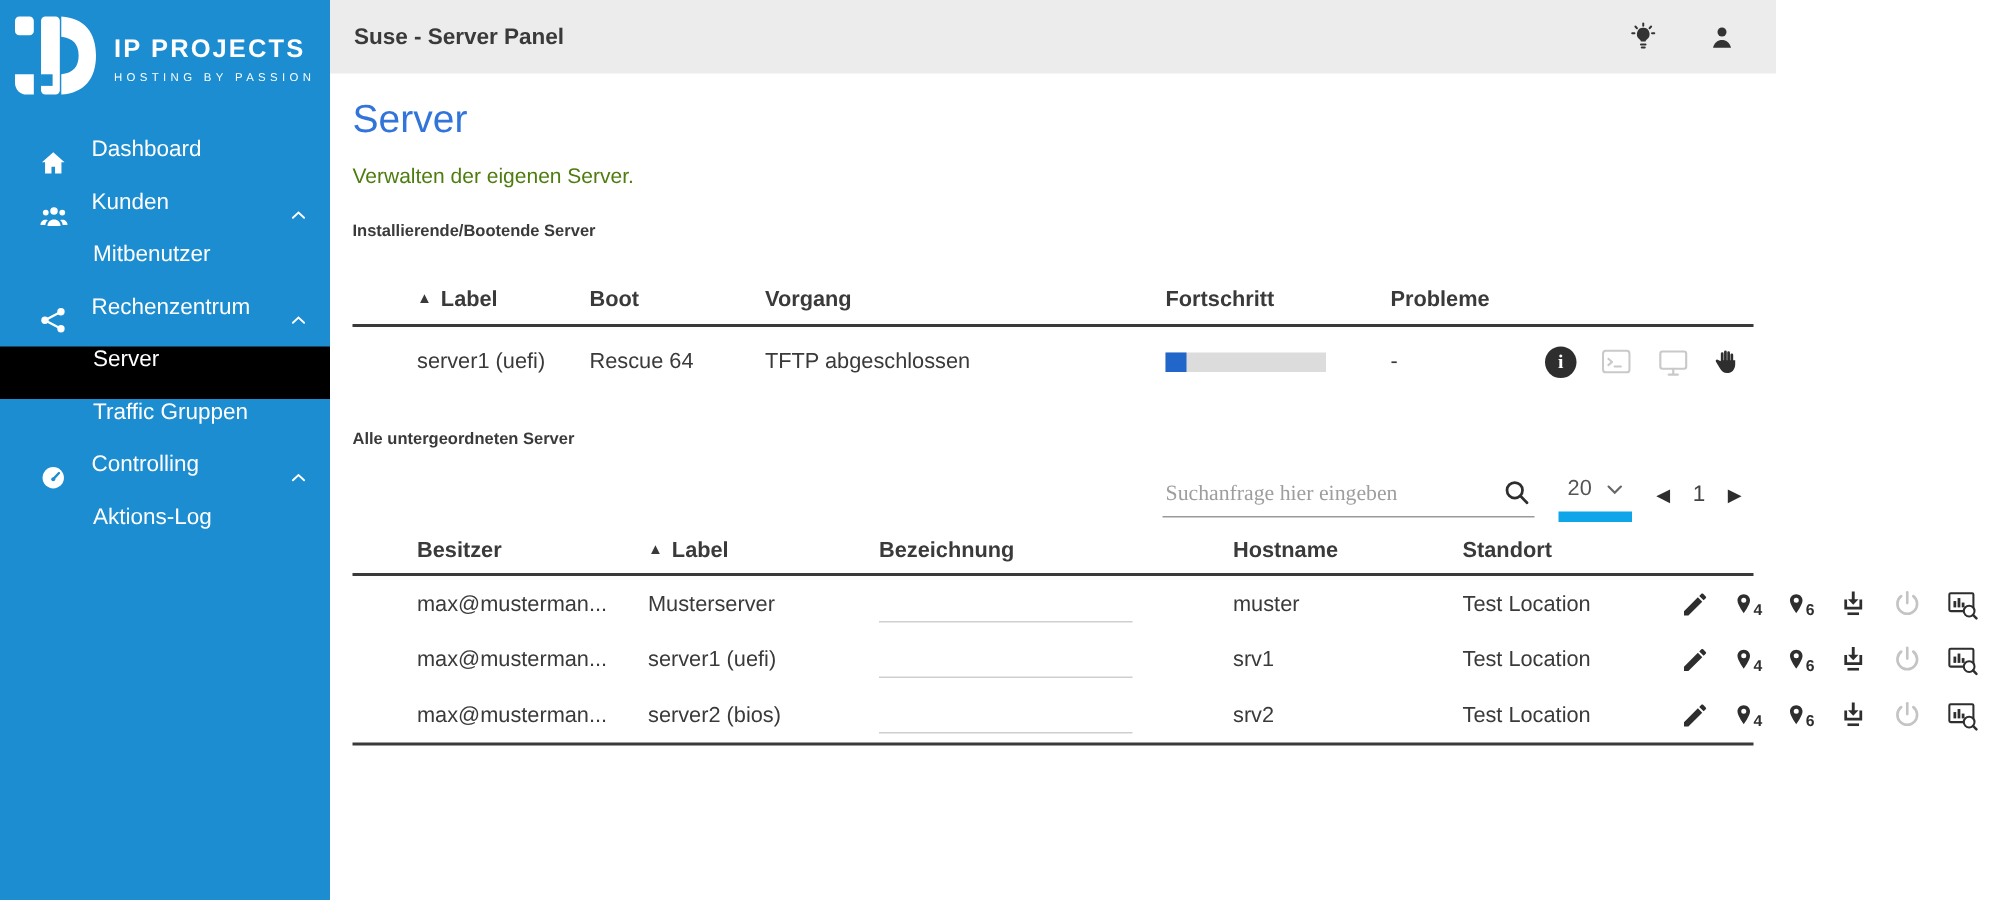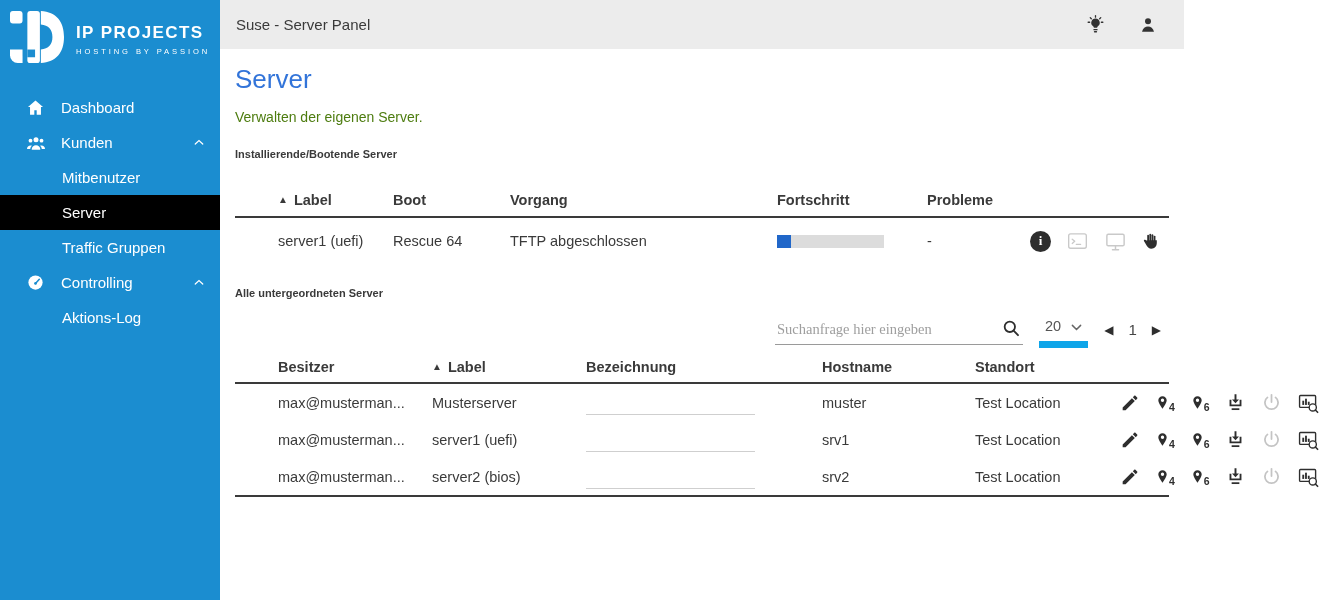--- a/index.html
+++ b/index.html
@@ -6,30 +6,30 @@
     font-family:"Liberation Sans",sans-serif;}
   .app{display:flex;width:1184px;height:600px;}
 
   
   .sidebar{width:220px;flex-shrink:0;background:#1B8DD0;color:#fff;}
   .brand{display:flex;align-items:center;gap:10px;padding:10px 10px 6px 8px;cursor:pointer;}
   .brand-text{display:flex;flex-direction:column;}
   .brand-name{font-size:17px;font-weight:700;letter-spacing:1.4px;white-space:nowrap;}
   .brand-tagline{font-size:7.6px;letter-spacing:2.9px;margin-top:4px;white-space:nowrap;}
   nav{padding-top:16px;}
-  .nav-item{display:flex;align-items:center;height:35px;padding:0 16px 0 26px;font-size:15px;cursor:pointer;}
+  .nav-item{display:flex;height:35px;padding:0 16px 0 26px;font-size:15px;cursor:pointer;}
   .nav-item .nicon{width:22px;margin-right:13px;display:flex;align-items:center;}
   .nav-sub{padding-left:62px;}
   .nav-item.active{background:#000;}
   .chev{margin-left:auto;display:flex;}
 
   
   .main{flex:1;display:flex;flex-direction:column;background:#fff;min-width:0;}
   .topbar{height:49px;background:#ECECEC;display:flex;align-items:center;padding:0 16px;flex-shrink:0;}
-  .topbar-title{font-weight:400;font-size:15px;color:#3a3a3a;}
+  .topbar-title{font-weight:700;font-size:15px;color:#3a3a3a;}
   .topbar-icons{margin-left:auto;display:flex;gap:32px;align-items:center;padding-right:10px;}
   .tb-icon{cursor:pointer;display:flex;}
 
   
   .content{padding:0 15px;}
   h1.page-title{color:#3274D9;font-size:26px;font-weight:400;margin:15px 0 0;}
   .subtitle{color:#4d7c0f;font-size:14px;margin:14px 0 0;}
   .section-title{color:#3a3a3a;font-size:11px;font-weight:700;margin:23px 0 0;}
 
   .thead{display:grid;align-items:center;height:32px;border-bottom:2px solid #3a3a3a;
@@ -122,20 +122,36 @@
           <svg viewBox="0 0 12 8" width="10">
               <path d="M1.5 6L6 1.8 10.5 6" fill="none" stroke="#fff" stroke-width="1.5" stroke-linecap="round"></path>
             </svg>
         </span>
       </div>
 
       <div class="nav-item nav-sub">
         <span>Mitbenutzer</span>
       </div>
 
+      <div class="nav-item">
+        <span class="nicon">
+          <svg viewBox="0 0 24 24" width="19">
+            <path d="M5 12L18.5 4.8M5 12l13.5 7.2" stroke="#fff" stroke-width="2" fill="none"></path>
+            <circle cx="5" cy="12" r="3.1" fill="#fff"></circle>
+              <circle cx="18.5" cy="4.8" r="3.1" fill="#fff"></circle>
+              <circle cx="18.5" cy="19.2" r="3.1" fill="#fff"></circle>
+          </svg>
+        </span>
+        <span>Rechenzentrum</span>
+        <span class="chev">
+          <svg viewBox="0 0 12 8" width="10">
+              <path d="M1.5 6L6 1.8 10.5 6" fill="none" stroke="#fff" stroke-width="1.5" stroke-linecap="round"></path>
+            </svg>
+        </span>
+      </div>
 
       <div class="nav-item nav-sub active">
         <span>Server</span>
       </div>
 
       <div class="nav-item nav-sub">
         <span>Traffic Gruppen</span>
       </div>
 
       <div class="nav-item">

